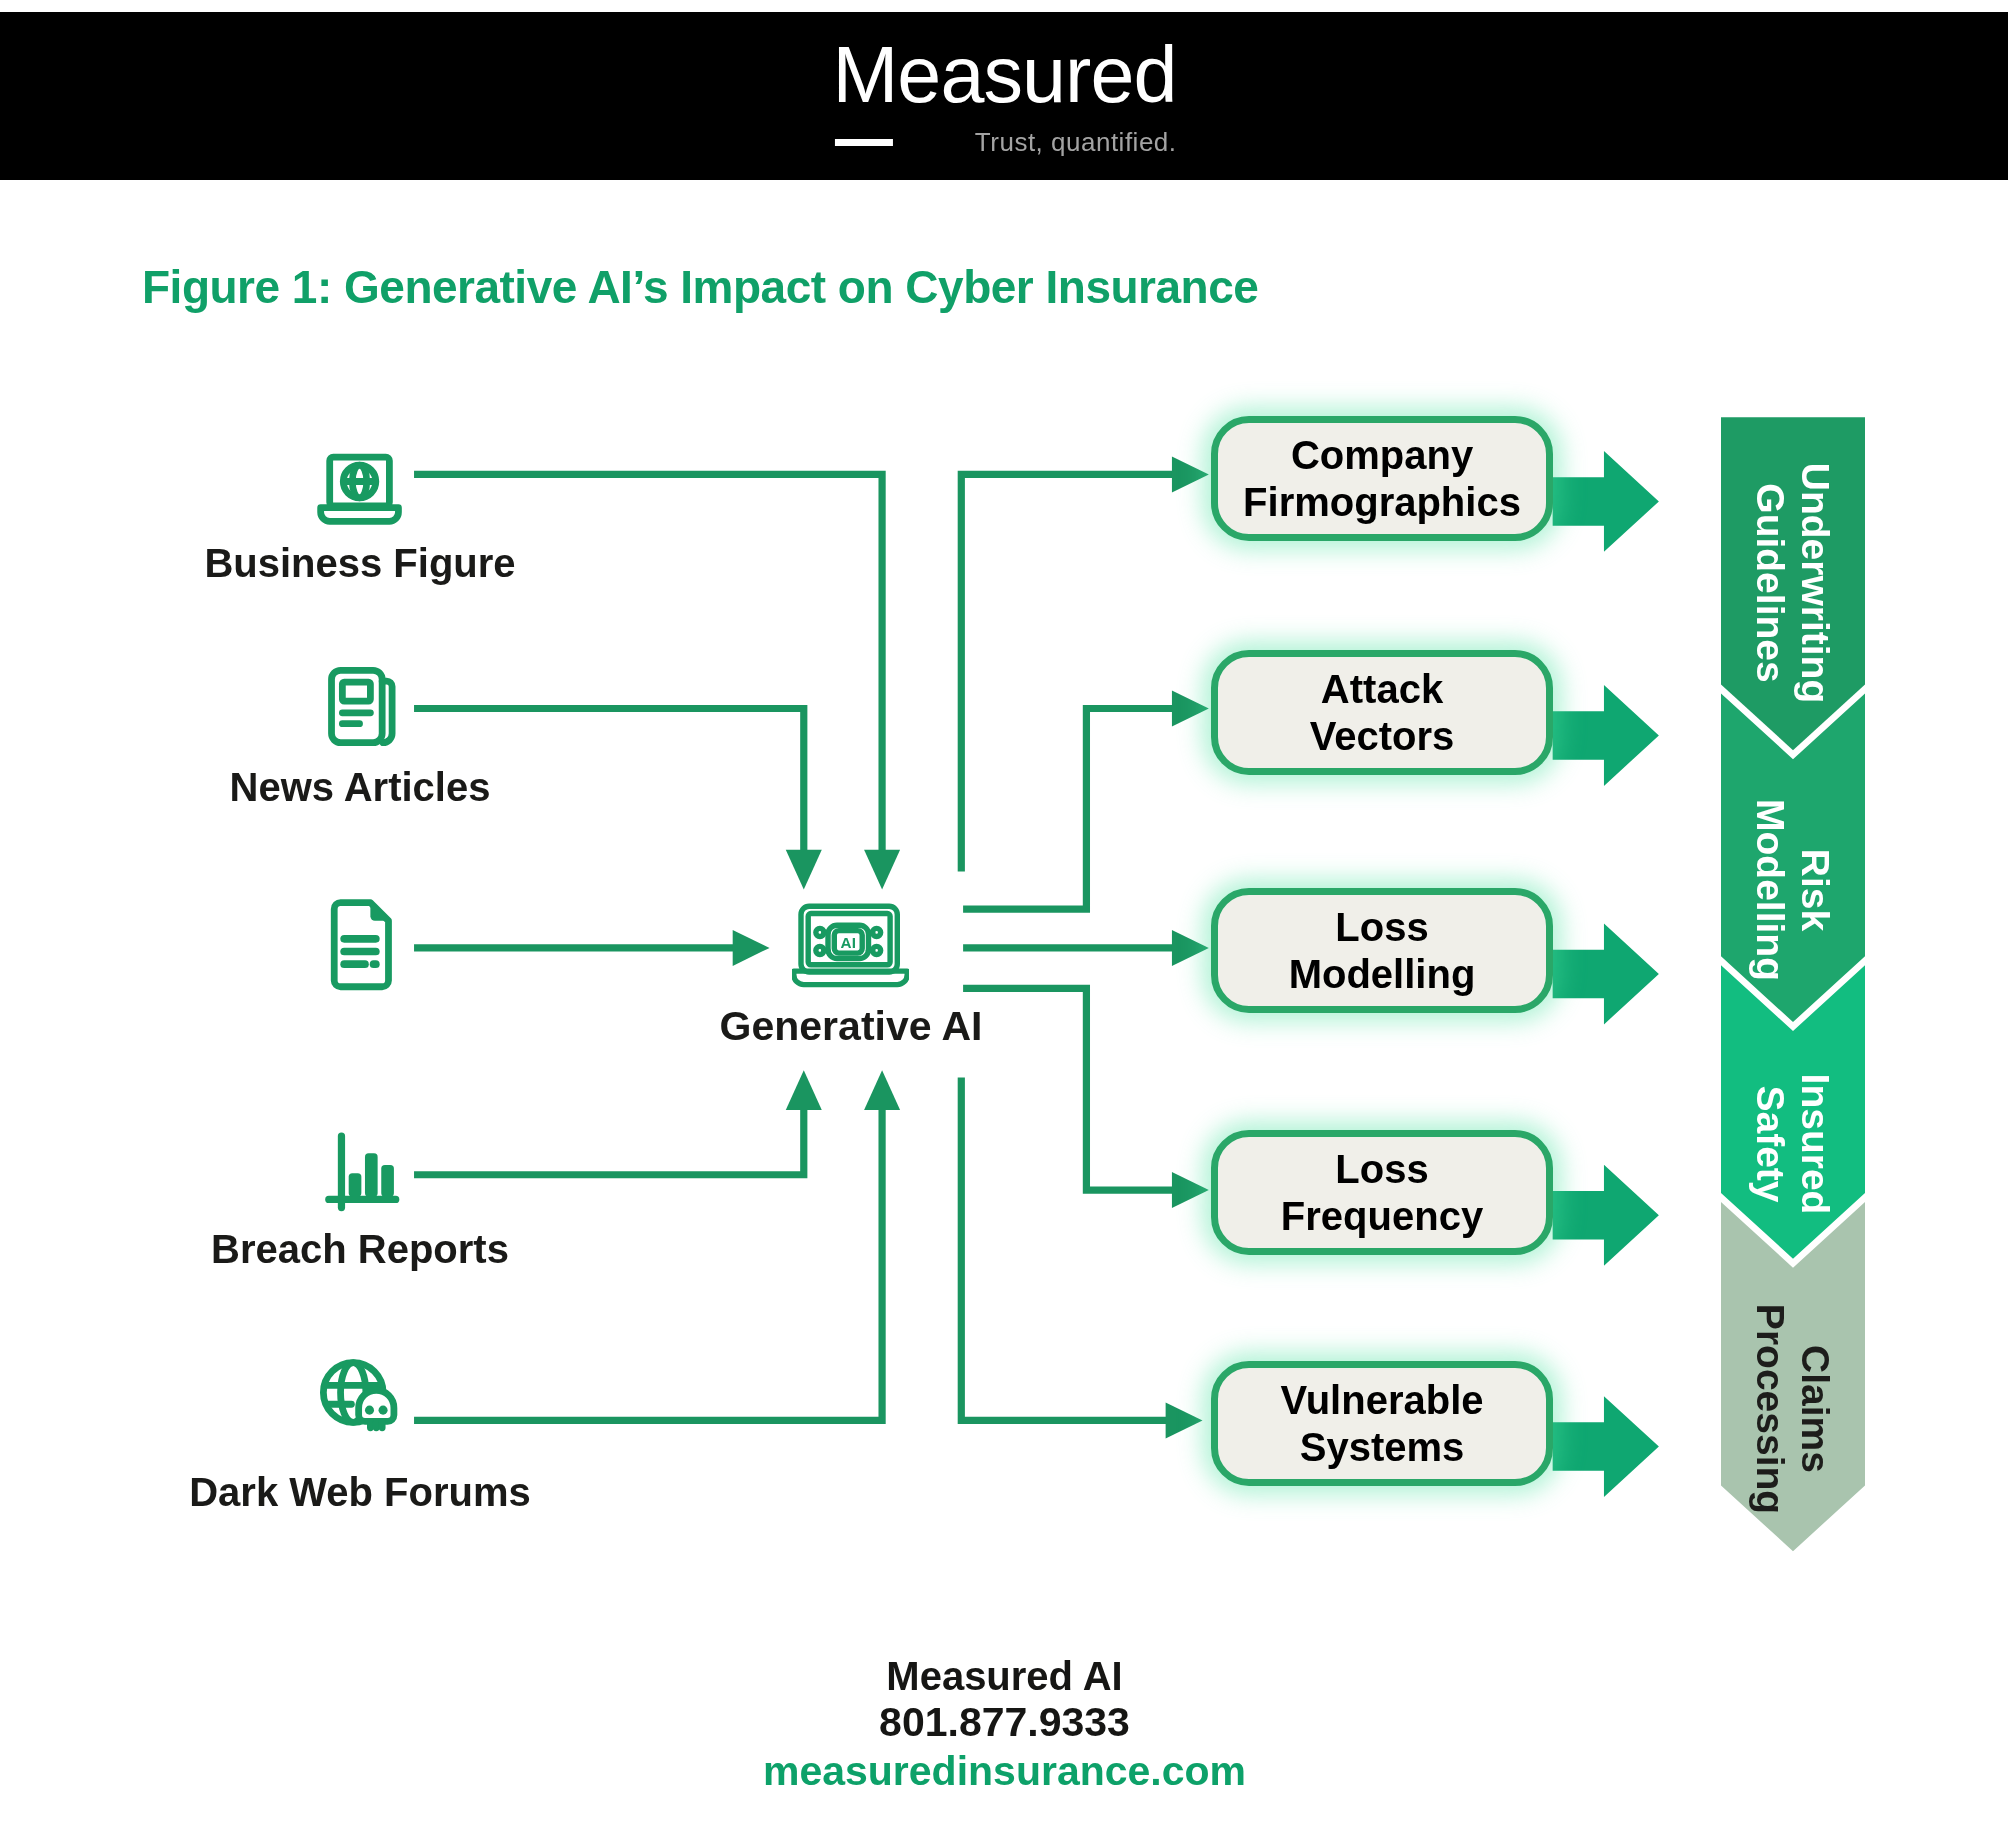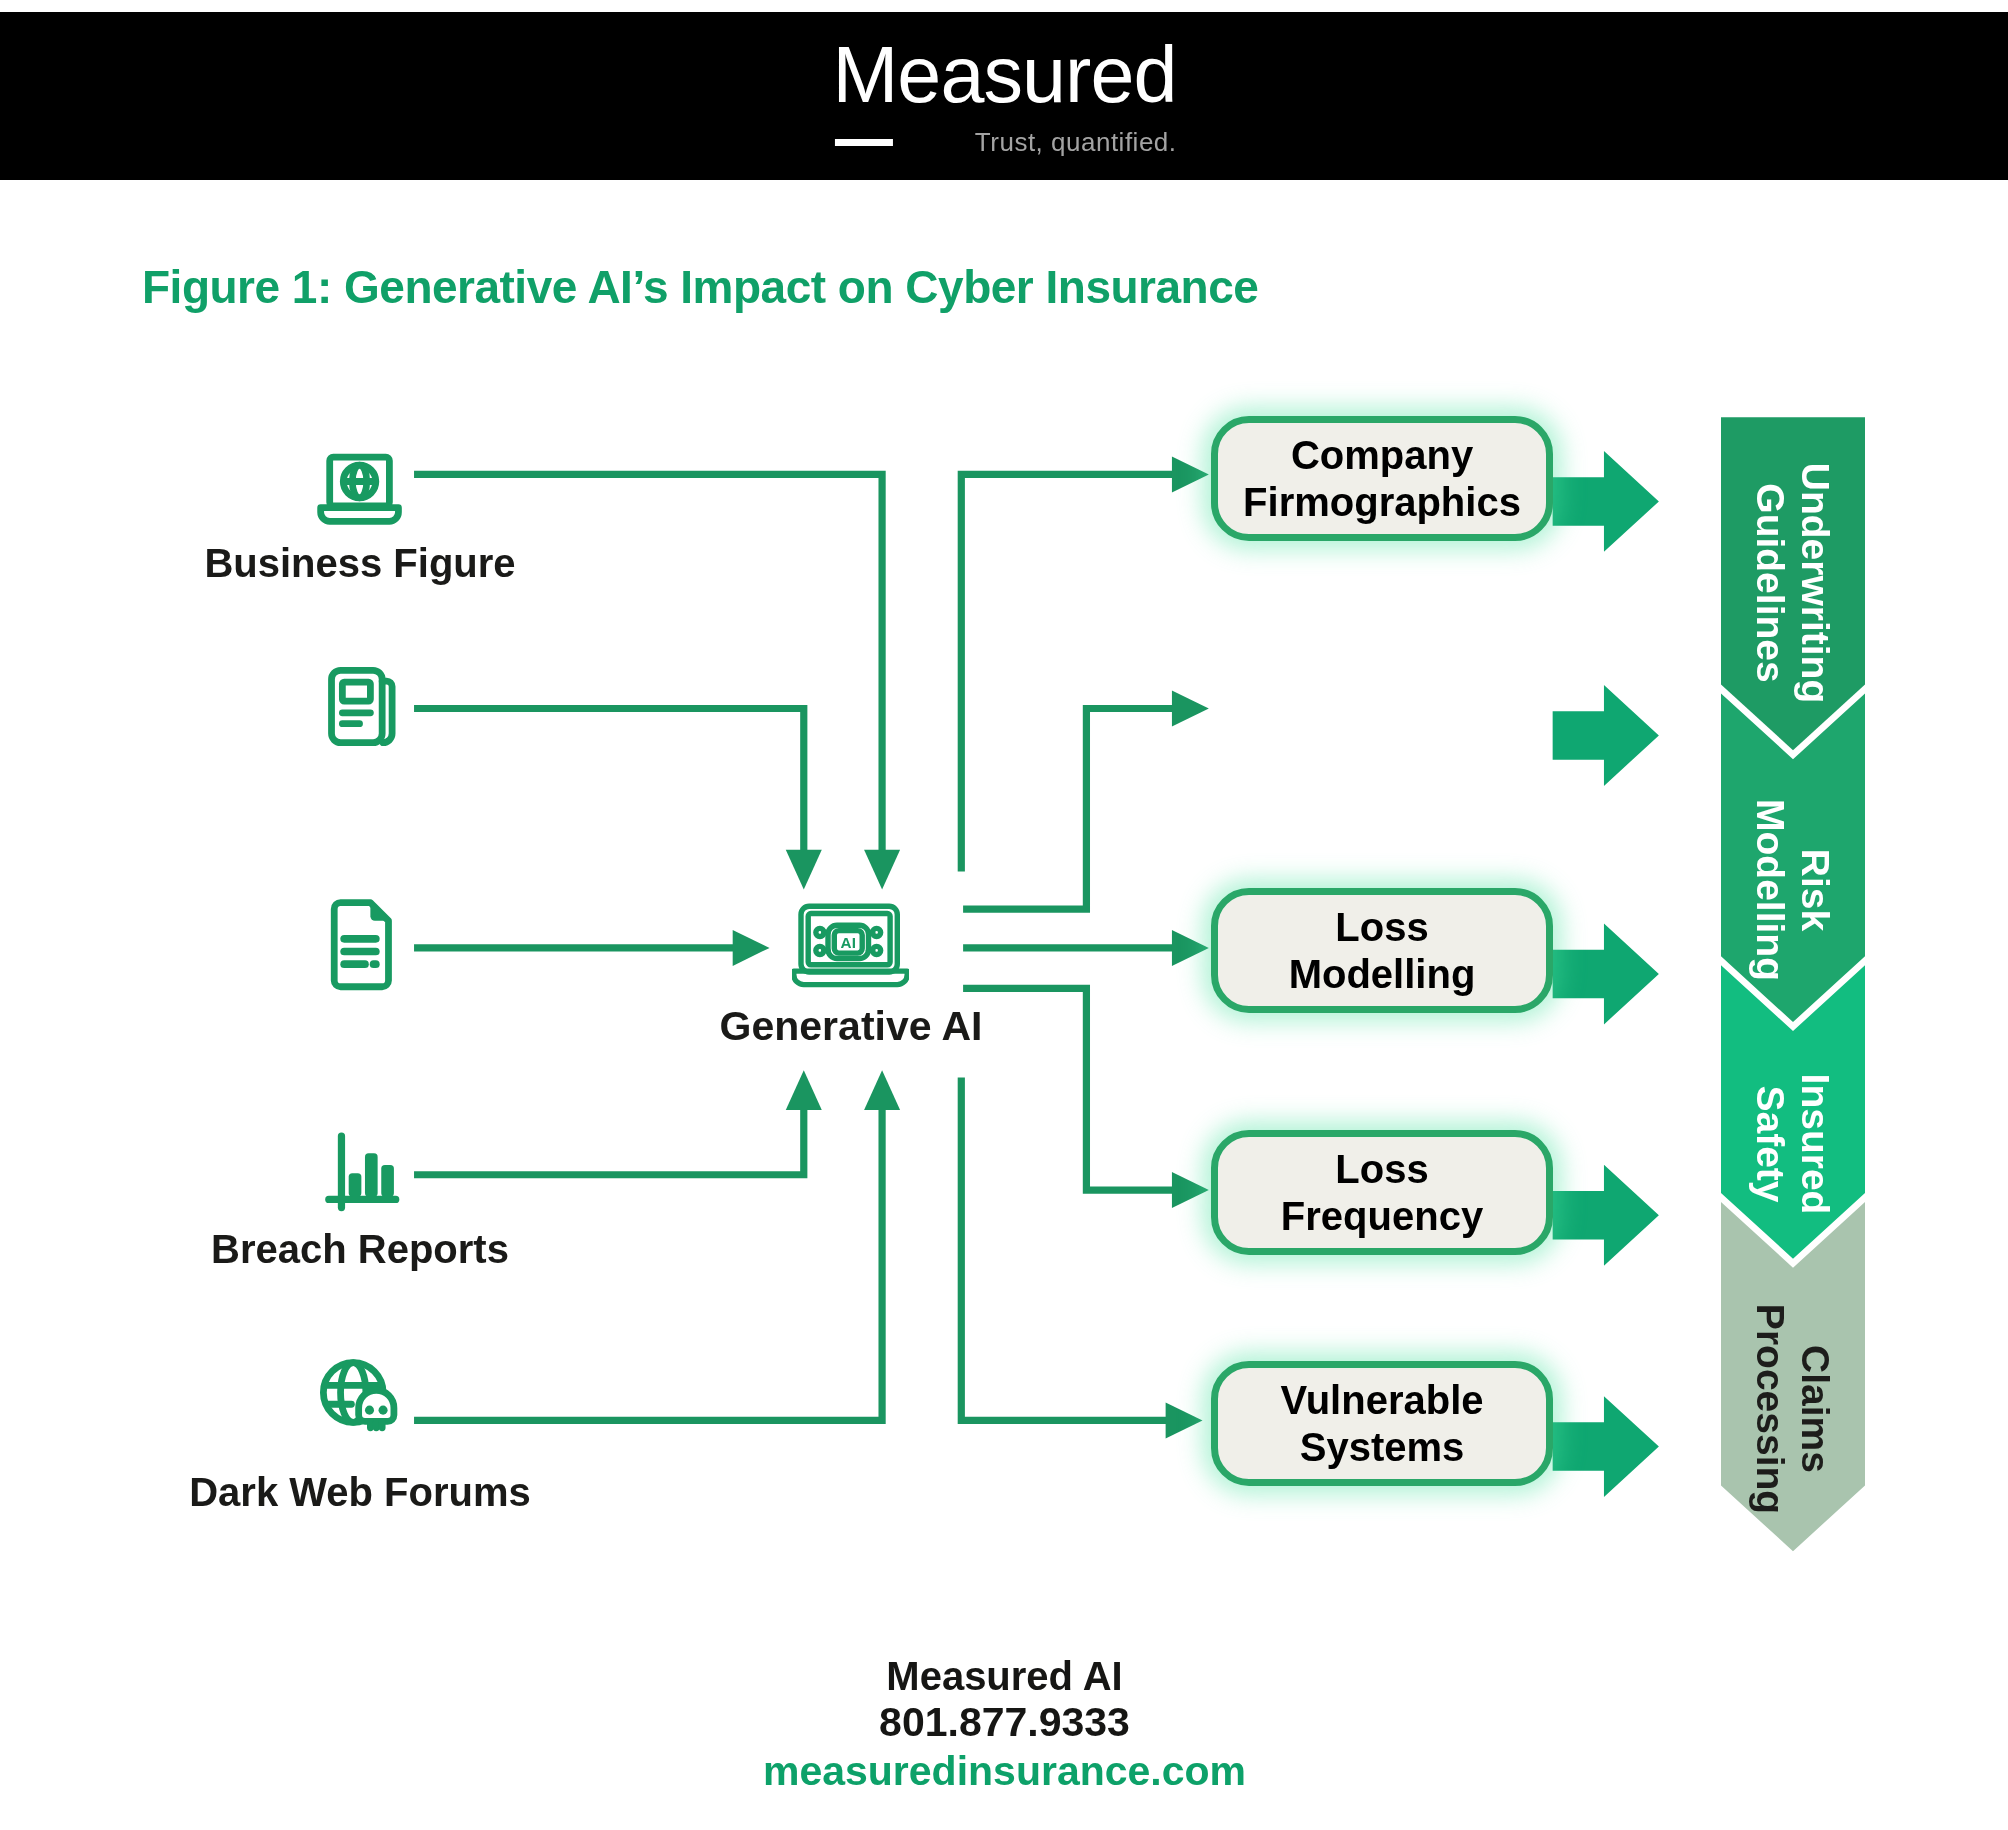--- a/index.html
+++ b/index.html
@@ -73,20 +73,21 @@
 
   <svg class="src-icon" style="left:308px; top:654px;" viewBox="0 0 115 115">
     <g fill="none" stroke-width="7.5" stroke-linecap="round" stroke-linejoin="round" stroke="#189a61">
       <rect x="26" y="18" width="56" height="80" rx="10"></rect>
       <path d="M82 30 h5 a6 6 0 0 1 6 6 v52 a10 10 0 0 1 -10 10"></path>
       <rect x="38" y="31" width="31" height="21" rx="2"></rect>
       <path d="M38 65 h31"></path>
       <path d="M38 77 h19"></path>
     </g>
   </svg>
+  <div class="src-label" style="top:765px;">News Articles</div>
 
   <svg class="src-icon" style="left:308px; top:890px;" viewBox="0 0 115 115">
     <g stroke-linecap="round" stroke-linejoin="round" stroke="#189a61">
       <path fill="none" stroke-width="7.5" d="M36 14 h33 l20 20 v66 a7 7 0 0 1 -7 7 H36 a7 7 0 0 1 -7 -7 V21 a7 7 0 0 1 7 -7 z"></path>
       <path stroke="none" d="M69 12 l22 22 h-17 a5 5 0 0 1 -5 -5 z" fill="#189a61"></path>
       <g fill="none" stroke-width="8.5">
         <path d="M40 54 h35"></path>
         <path d="M40 68 h35"></path>
         <path d="M40 82 h23"></path>
         <path d="M72.5 82 h2.5"></path>
@@ -176,20 +177,24 @@
         <circle cx="94" cy="58" r="4.5"></circle>
     </g>
     <text x="62.5" y="55" text-anchor="middle" font-size="17" font-weight="bold" font-family="Liberation Sans, sans-serif" fill="#189a61">AI</text>
   </svg>
   <div class="hub-label">Generative AI</div>
 
   <div class="out-box" style="top: 416px; border-color: rgb(42, 167, 104);">
     <span>Company</span>
     <span>Firmographics</span>
   </div>
+  <div class="out-box" style="top: 650px; border-color: rgb(42, 167, 104);">
+    <span>Attack</span>
+    <span>Vectors</span>
+  </div>
   <div class="out-box" style="top: 888px; border-color: rgb(42, 167, 104);">
     <span>Loss</span>
     <span>Modelling</span>
   </div>
   <div class="out-box" style="top: 1130px; border-color: rgb(42, 167, 104);">
     <span>Loss</span>
     <span>Frequency</span>
   </div>
   <div class="out-box" style="top: 1361px; border-color: rgb(42, 167, 104);">
     <span>Vulnerable</span>

